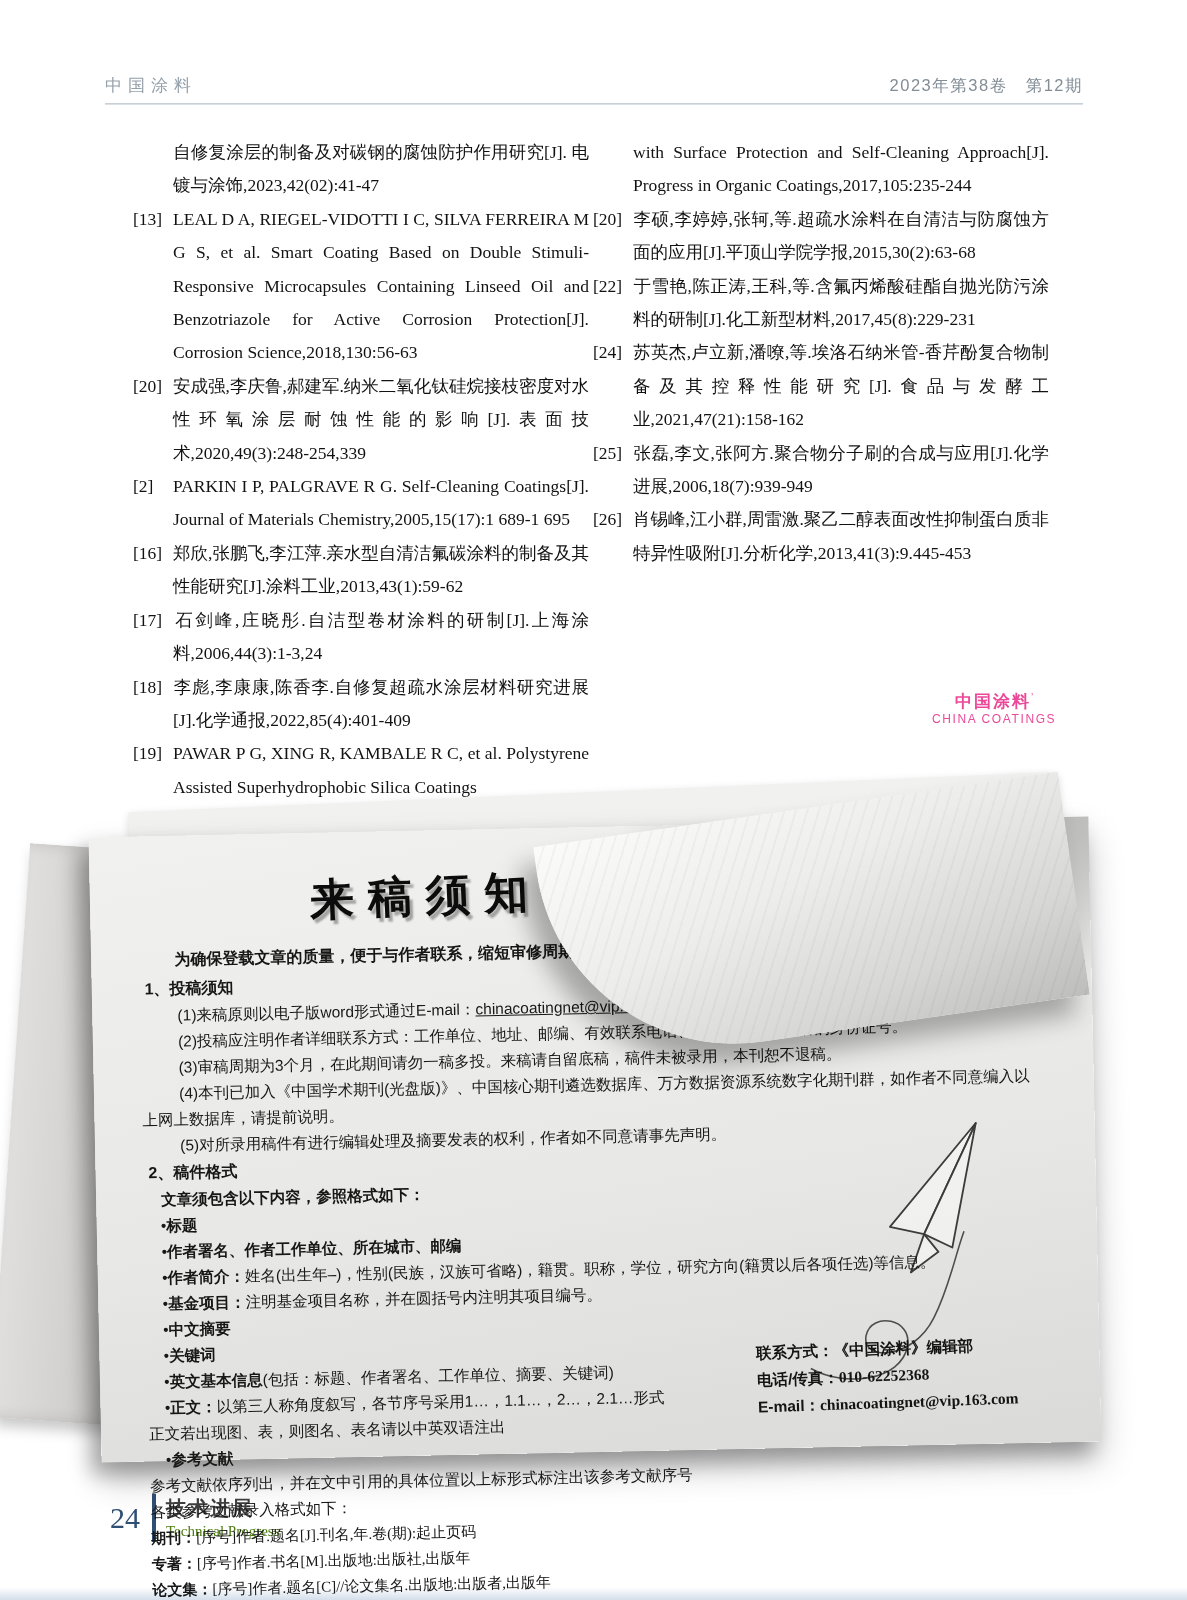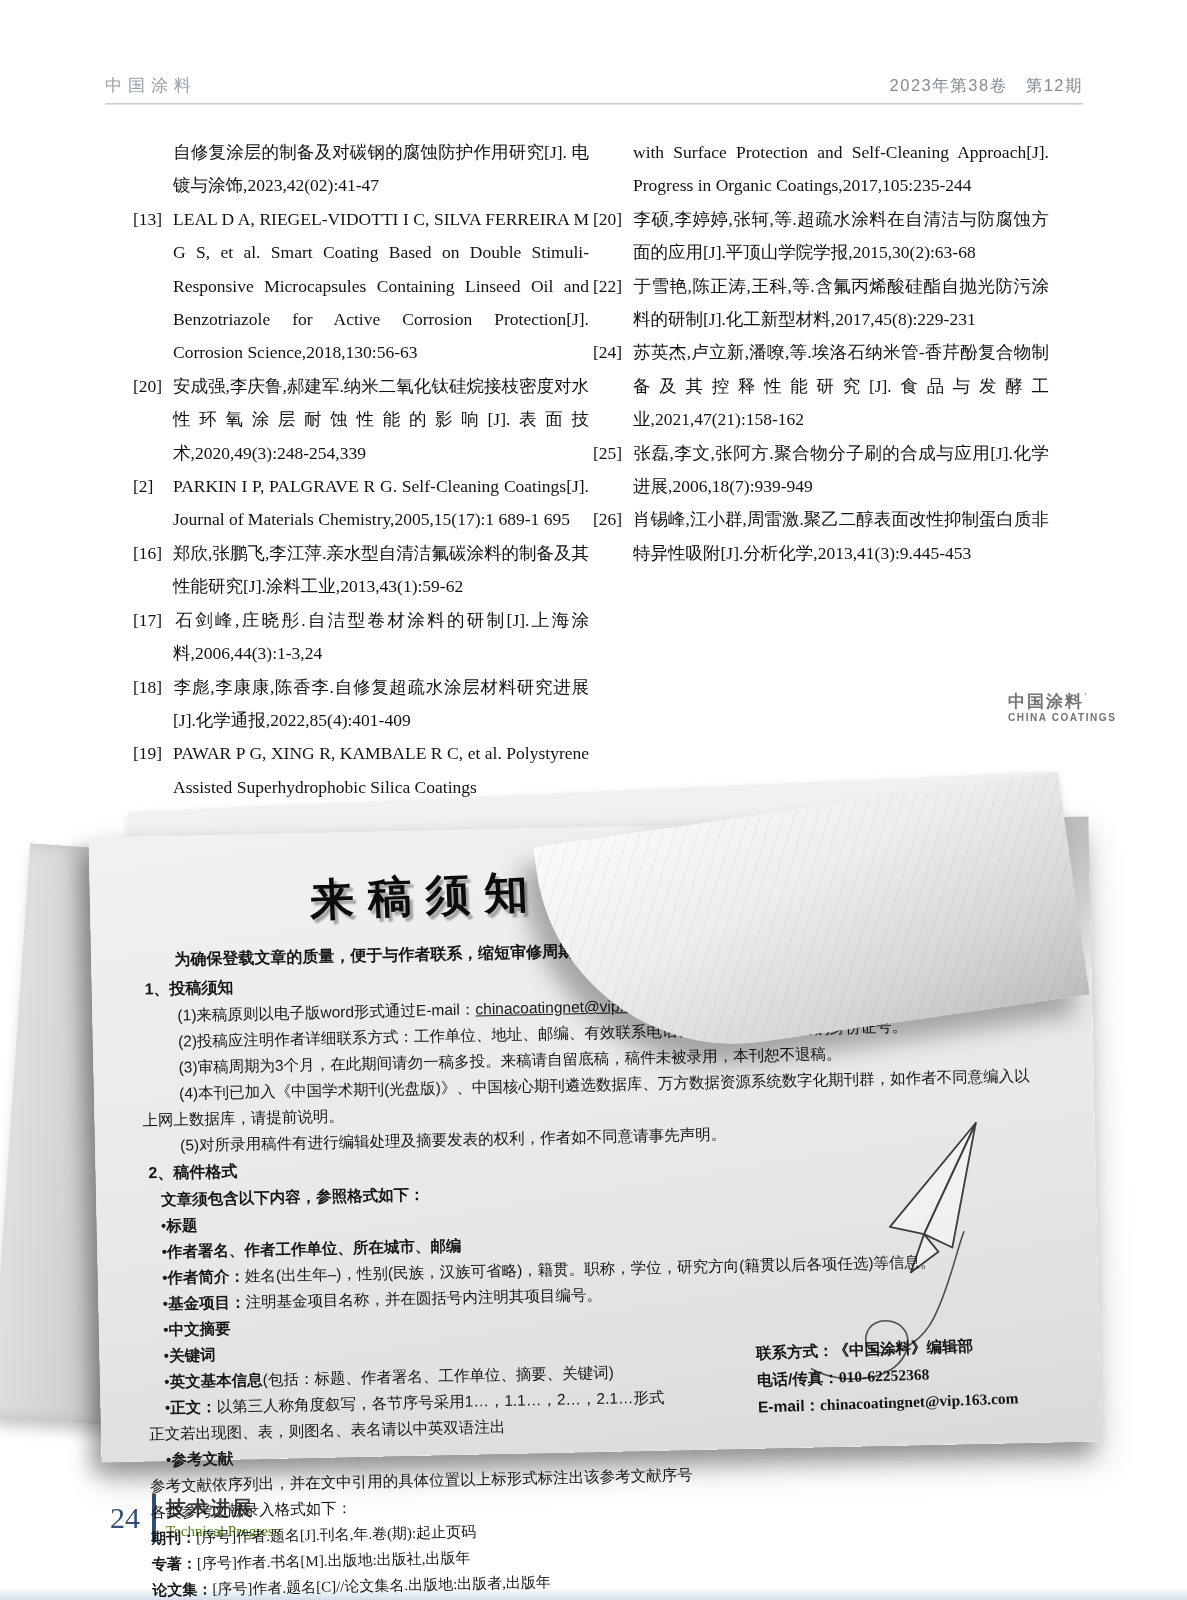--- a/index.html
+++ b/index.html
@@ -16,24 +16,24 @@
 
   
   .refs{position:absolute;left:133px;top:136px;width:925px;display:flex;gap:4px;
     font-family:"Liberation Serif","DejaVu Serif",serif;color:#121212;
     font-size:17.5px;line-height:33.4px;text-align:justify;}
   .refs .col{width:456px;}
   .ref{margin:0;padding-left:40px;}
   .ref .num{display:inline-block;width:40px;margin-left:-40px;}
 
   
-  .cc-logo{position:absolute;left:1008px;top:693px;text-align:left;color:#737373;line-height:1;}
+  .cc-logo{position:absolute;left:932px;top:693px;text-align:center;color:#ec4899;line-height:1;}
   .cc-logo .cn{font-size:17px;font-weight:bold;letter-spacing:2px;}
   .cc-logo .mk{font-size:10px;vertical-align:top;}
-  .cc-logo .en{font-size:10px;font-weight:bold;letter-spacing:1.6px;margin-top:3px;}
+  .cc-logo .en{font-size:12px;font-weight:normal;letter-spacing:1.6px;margin-top:3px;}
 
   
   .notice-wrap{position:absolute;left:0;top:772px;width:1187px;height:700px;}
   .bs-left{position:absolute;left:10px;top:75px;width:125px;height:575px;z-index:1;
     transform:rotate(4deg);
     background:linear-gradient(90deg,#e0dfdd,#c8c7c5);
     box-shadow:inset -10px 0 16px rgba(0,0,0,.12), 4px 8px 14px rgba(0,0,0,.22);}
   .bs-top{position:absolute;left:130px;top:20px;width:930px;height:95px;z-index:1;
     transform:rotate(-2.5deg);background:#f1f1ef;box-shadow:0 3px 8px rgba(0,0,0,.15);}
   .sheet{position:absolute;left:95px;top:55px;width:1000px;height:625px;z-index:2;

